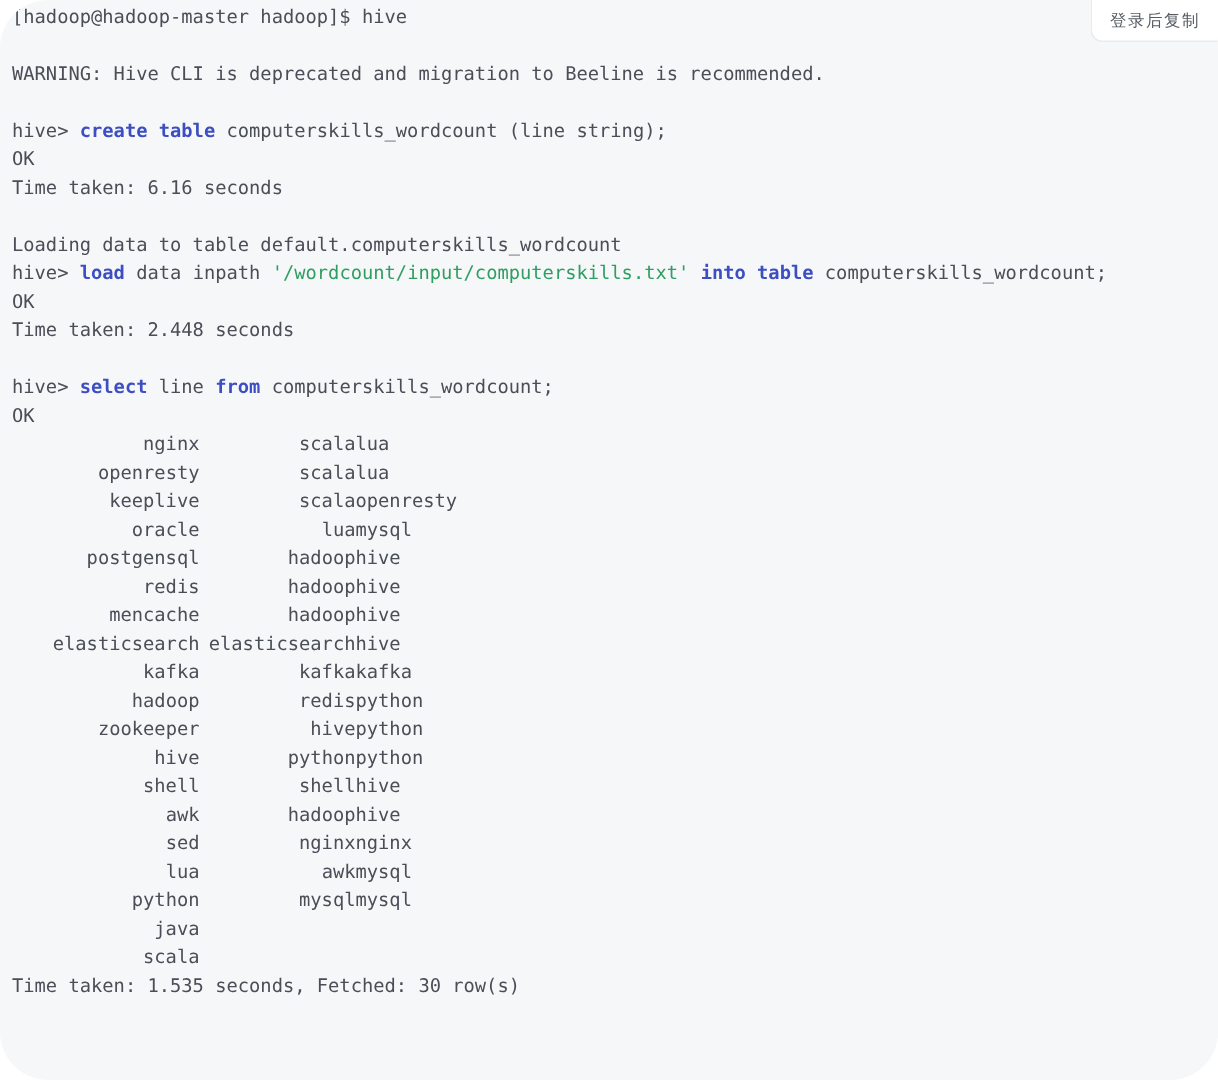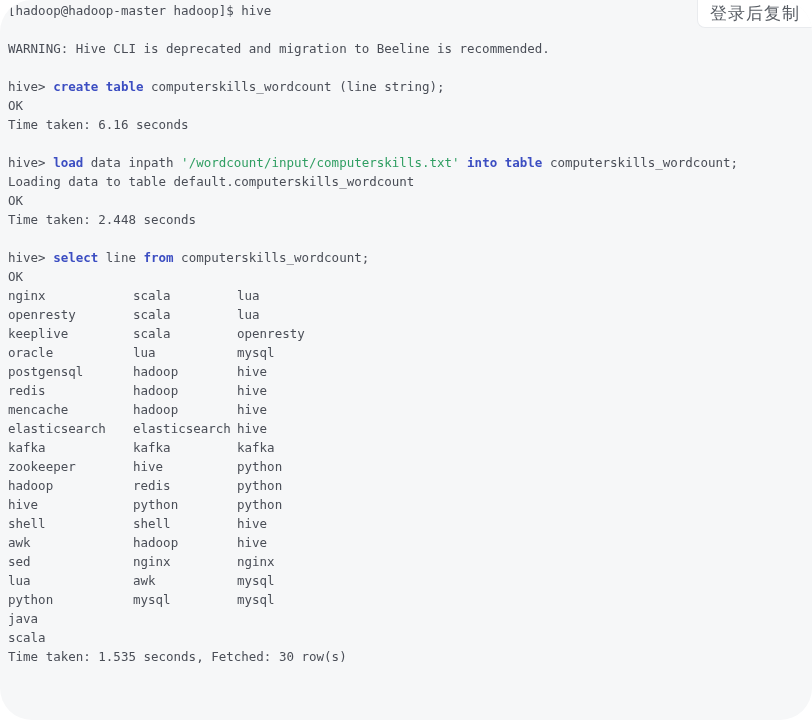--- a/index.html
+++ b/index.html
@@ -31,75 +31,75 @@
 
   .line {
     height: 19px;
     white-space: pre;
     overflow: hidden;
   }
 
   .kw  { color: var(--kw); font-weight: bold; text-align: right; }
   .str { color: var(--str); }
 
-  .cell { display: inline-block; vertical-align: top; }
+  .cell { display: inline-block; vertical-align: top; text-align: right; }
   .c1 { width: 125px; }
   .c2 { width: 104px; }
 
   .copy-btn {
     position: absolute;
     top: 0;
     right: 0;
     height: 28px;
     padding: 0 12px;
     background: var(--btn-bg);
     color: var(--btn-fg);
     border: 1px solid var(--btn-border);
     border-top: none;
     border-right: none;
     border-radius: 0 0 0 8px;
     font-family: "Liberation Sans", "DejaVu Sans", sans-serif;
-    font-size: 17px;
+    font-size: 11px;
     line-height: 26px;
     letter-spacing: 1px;
     cursor: pointer;
     white-space: nowrap;
   }
 </style>
 </head>
 <body>
 
 <div class="terminal">
   <div>
       <div class="line"><span>[hadoop@hadoop-master hadoop]$ hive</span></div>
       <div class="line"></div>
       <div class="line"><span>WARNING: Hive CLI is deprecated and migration to Beeline is recommended.</span></div>
       <div class="line"></div>
       <div class="line"><span>hive&gt; </span><span class="kw">create table</span><span> computerskills_wordcount (line string);</span></div>
       <div class="line"><span>OK</span></div>
       <div class="line"><span>Time taken: 6.16 seconds</span></div>
       <div class="line"></div>
+      <div class="line"><span>Loading data to table default.computerskills_wordcount</span></div>
       <div class="line"><span>hive&gt; </span><span class="kw">load</span><span> data inpath </span><span class="str">'/wordcount/input/computerskills.txt'</span><span> </span><span class="kw">into table</span><span> computerskills_wordcount;</span></div>
-      <div class="line"><span>Loading data to table default.computerskills_wordcount</span></div>
       <div class="line"><span>OK</span></div>
       <div class="line"><span>Time taken: 2.448 seconds</span></div>
       <div class="line"></div>
       <div class="line"><span>hive&gt; </span><span class="kw">select</span><span> line </span><span class="kw">from</span><span> computerskills_wordcount;</span></div>
       <div class="line"><span>OK</span></div>
       <div class="line"><span class="cell c1">nginx</span><span class="cell c2">scala</span><span class="cell c3">lua</span></div>
       <div class="line"><span class="cell c1">openresty</span><span class="cell c2">scala</span><span class="cell c3">lua</span></div>
       <div class="line"><span class="cell c1">keeplive</span><span class="cell c2">scala</span><span class="cell c3">openresty</span></div>
       <div class="line"><span class="cell c1">oracle</span><span class="cell c2">lua</span><span class="cell c3">mysql</span></div>
       <div class="line"><span class="cell c1">postgensql</span><span class="cell c2">hadoop</span><span class="cell c3">hive</span></div>
       <div class="line"><span class="cell c1">redis</span><span class="cell c2">hadoop</span><span class="cell c3">hive</span></div>
       <div class="line"><span class="cell c1">mencache</span><span class="cell c2">hadoop</span><span class="cell c3">hive</span></div>
       <div class="line"><span class="cell c1">elasticsearch</span><span class="cell c2">elasticsearch</span><span class="cell c3">hive</span></div>
       <div class="line"><span class="cell c1">kafka</span><span class="cell c2">kafka</span><span class="cell c3">kafka</span></div>
+      <div class="line"><span class="cell c1">hadoop</span><span class="cell c2">redis</span><span class="cell c3">python</span></div>
       <div class="line"><span class="cell c1">zookeeper</span><span class="cell c2">hive</span><span class="cell c3">python</span></div>
-      <div class="line"><span class="cell c1">hadoop</span><span class="cell c2">redis</span><span class="cell c3">python</span></div>
       <div class="line"><span class="cell c1">hive</span><span class="cell c2">python</span><span class="cell c3">python</span></div>
       <div class="line"><span class="cell c1">shell</span><span class="cell c2">shell</span><span class="cell c3">hive</span></div>
       <div class="line"><span class="cell c1">awk</span><span class="cell c2">hadoop</span><span class="cell c3">hive</span></div>
       <div class="line"><span class="cell c1">sed</span><span class="cell c2">nginx</span><span class="cell c3">nginx</span></div>
       <div class="line"><span class="cell c1">lua</span><span class="cell c2">awk</span><span class="cell c3">mysql</span></div>
       <div class="line"><span class="cell c1">python</span><span class="cell c2">mysql</span><span class="cell c3">mysql</span></div>
       <div class="line"><span class="cell c1">java</span></div>
       <div class="line"><span class="cell c1">scala</span></div>
       <div class="line"><span>Time taken: 1.535 seconds, Fetched: 30 row(s)</span></div>
     </div>

